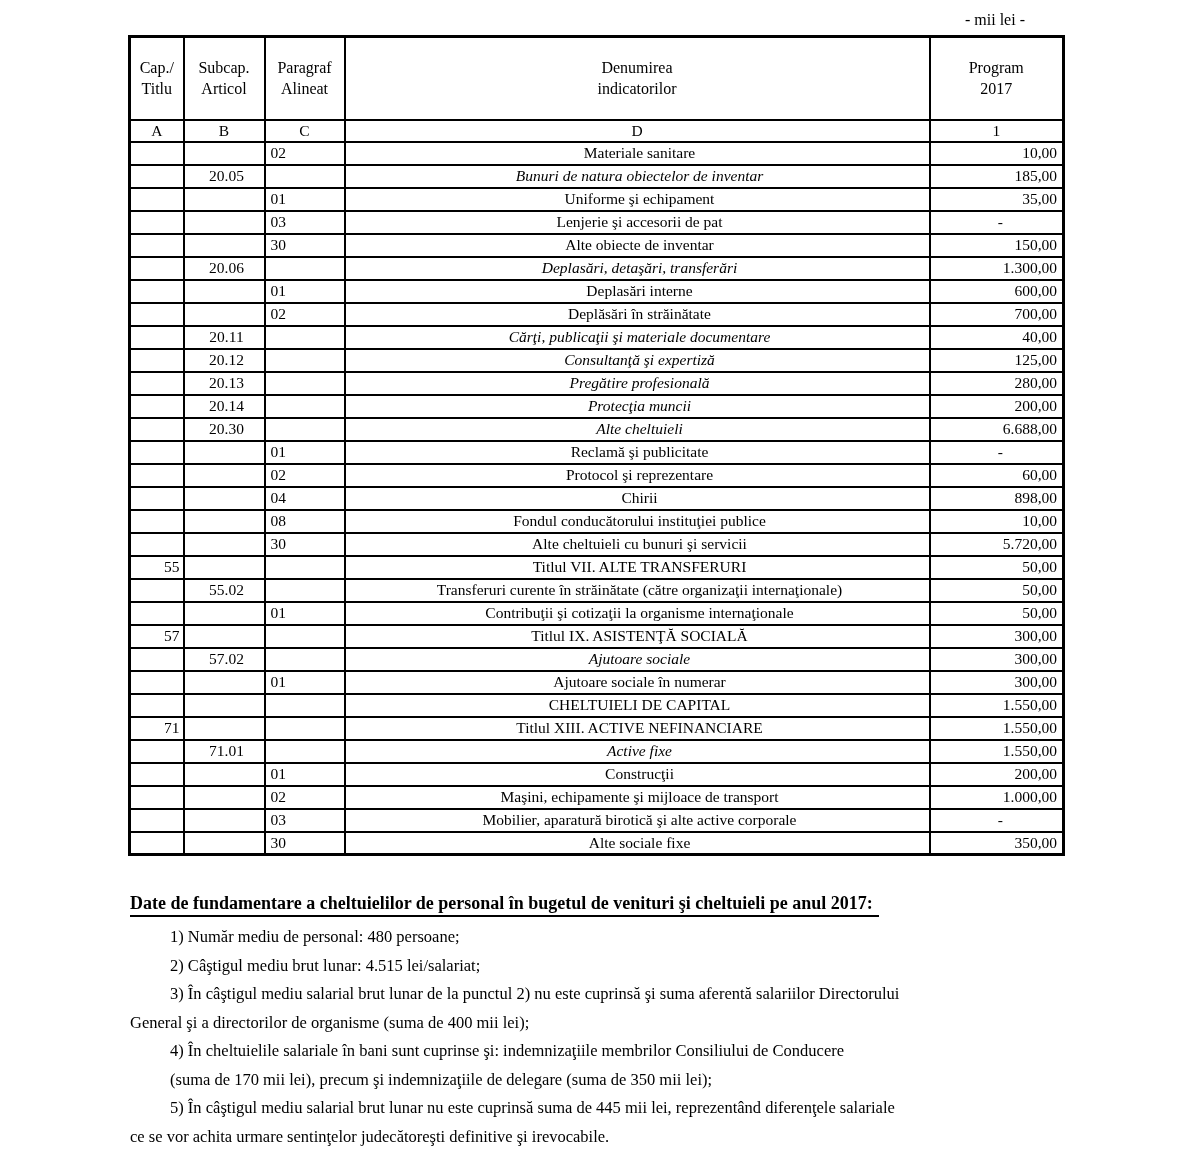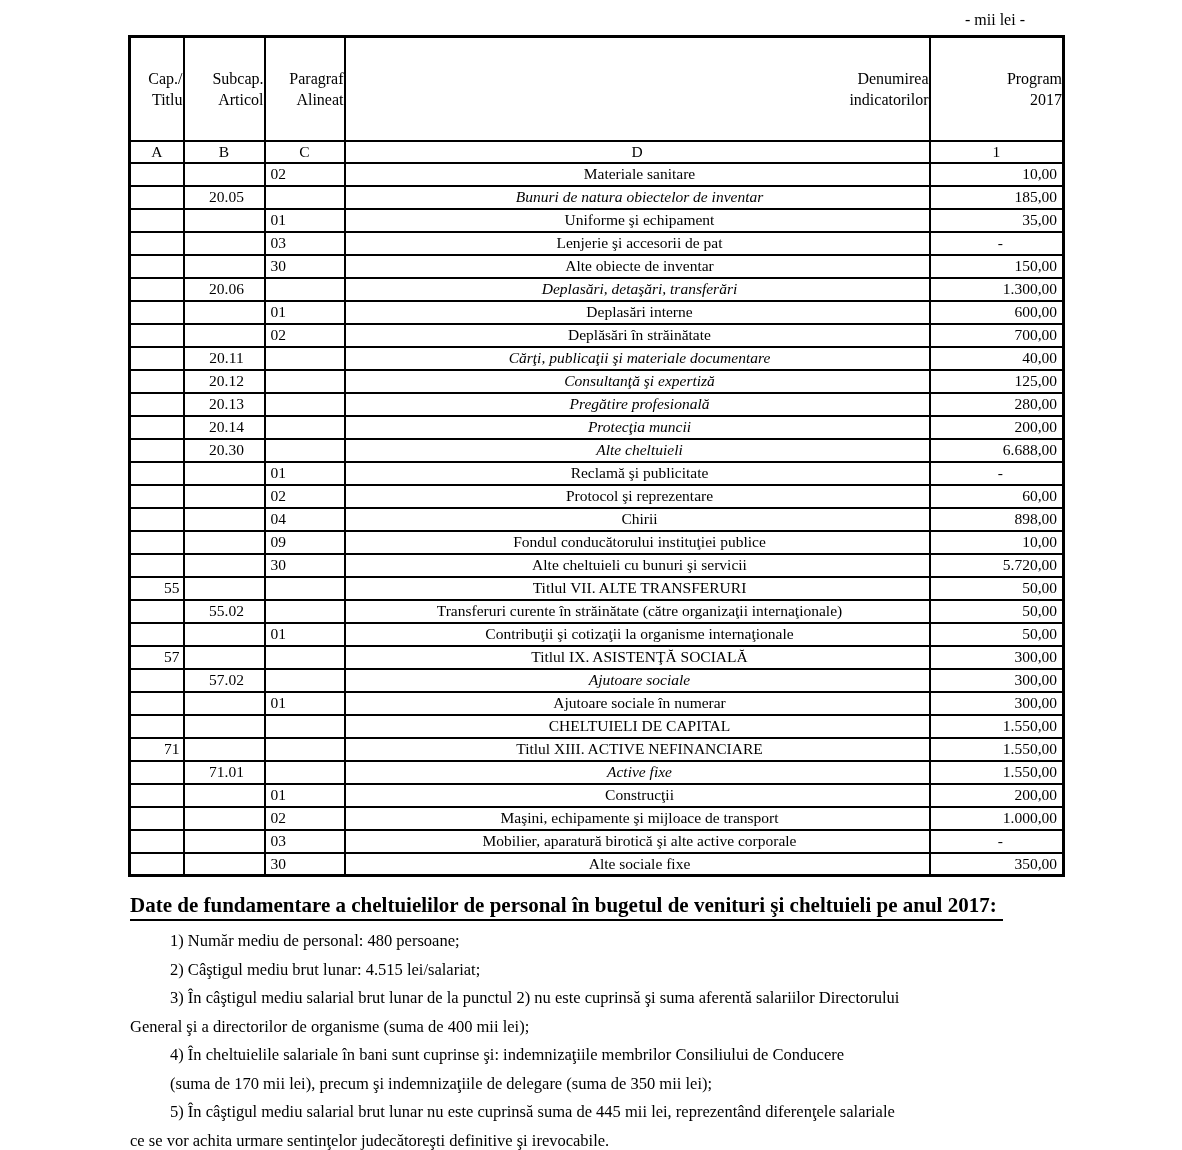--- a/index.html
+++ b/index.html
@@ -37,22 +37,22 @@
   table.budget col.w-v { width: 134px; }
 
   table.budget th, table.budget td {
     border: 2px solid #000;
     font-weight: normal;
     font-size: 15.5px;
     overflow: hidden;
     white-space: nowrap;
   }
   table.budget thead th {
-    height: 104px;
-    text-align: right;
+    height: 83px;
+    text-align: center;
     vertical-align: middle;
     font-size: 16px;
     line-height: 21px;
   }
   tr.letter-row td {
     height: 22px;
     text-align: center;
     font-size: 15.5px;
   }
   tbody.rows td { height: 23px; vertical-align: middle; }
@@ -65,21 +65,21 @@
   td.dash { text-align: center; padding-right: 0; }
 
   .footer {
     position: absolute;
     top: 893px;
     left: 130px;
     width: 1046px;
   }
   .footer-heading {
     display: inline-block;
-    font-size: 21px;
+    font-size: 18px;
     font-weight: bold;
     border-bottom: 2px solid #000;
     padding-right: 6px;
     padding-bottom: 1px;
     white-space: nowrap;
     margin-bottom: 6px;
   }
   .footer-line {
     font-size: 16.5px;
     line-height: 28.5px;
@@ -242,21 +242,21 @@
         <tr>
           <td class="col-a"></td>
           <td class="col-b"></td>
           <td class="col-c">04</td>
           <td class="col-d">Chirii</td>
           <td class="col-v">898,00</td>
         </tr>
         <tr>
           <td class="col-a"></td>
           <td class="col-b"></td>
-          <td class="col-c">09</td>
+          <td class="col-c">08</td>
           <td class="col-d">Fondul conducătorului instituţiei publice</td>
           <td class="col-v">10,00</td>
         </tr>
         <tr>
           <td class="col-a"></td>
           <td class="col-b"></td>
           <td class="col-c">30</td>
           <td class="col-d">Alte cheltuieli cu bunuri şi servicii</td>
           <td class="col-v">5.720,00</td>
         </tr>

